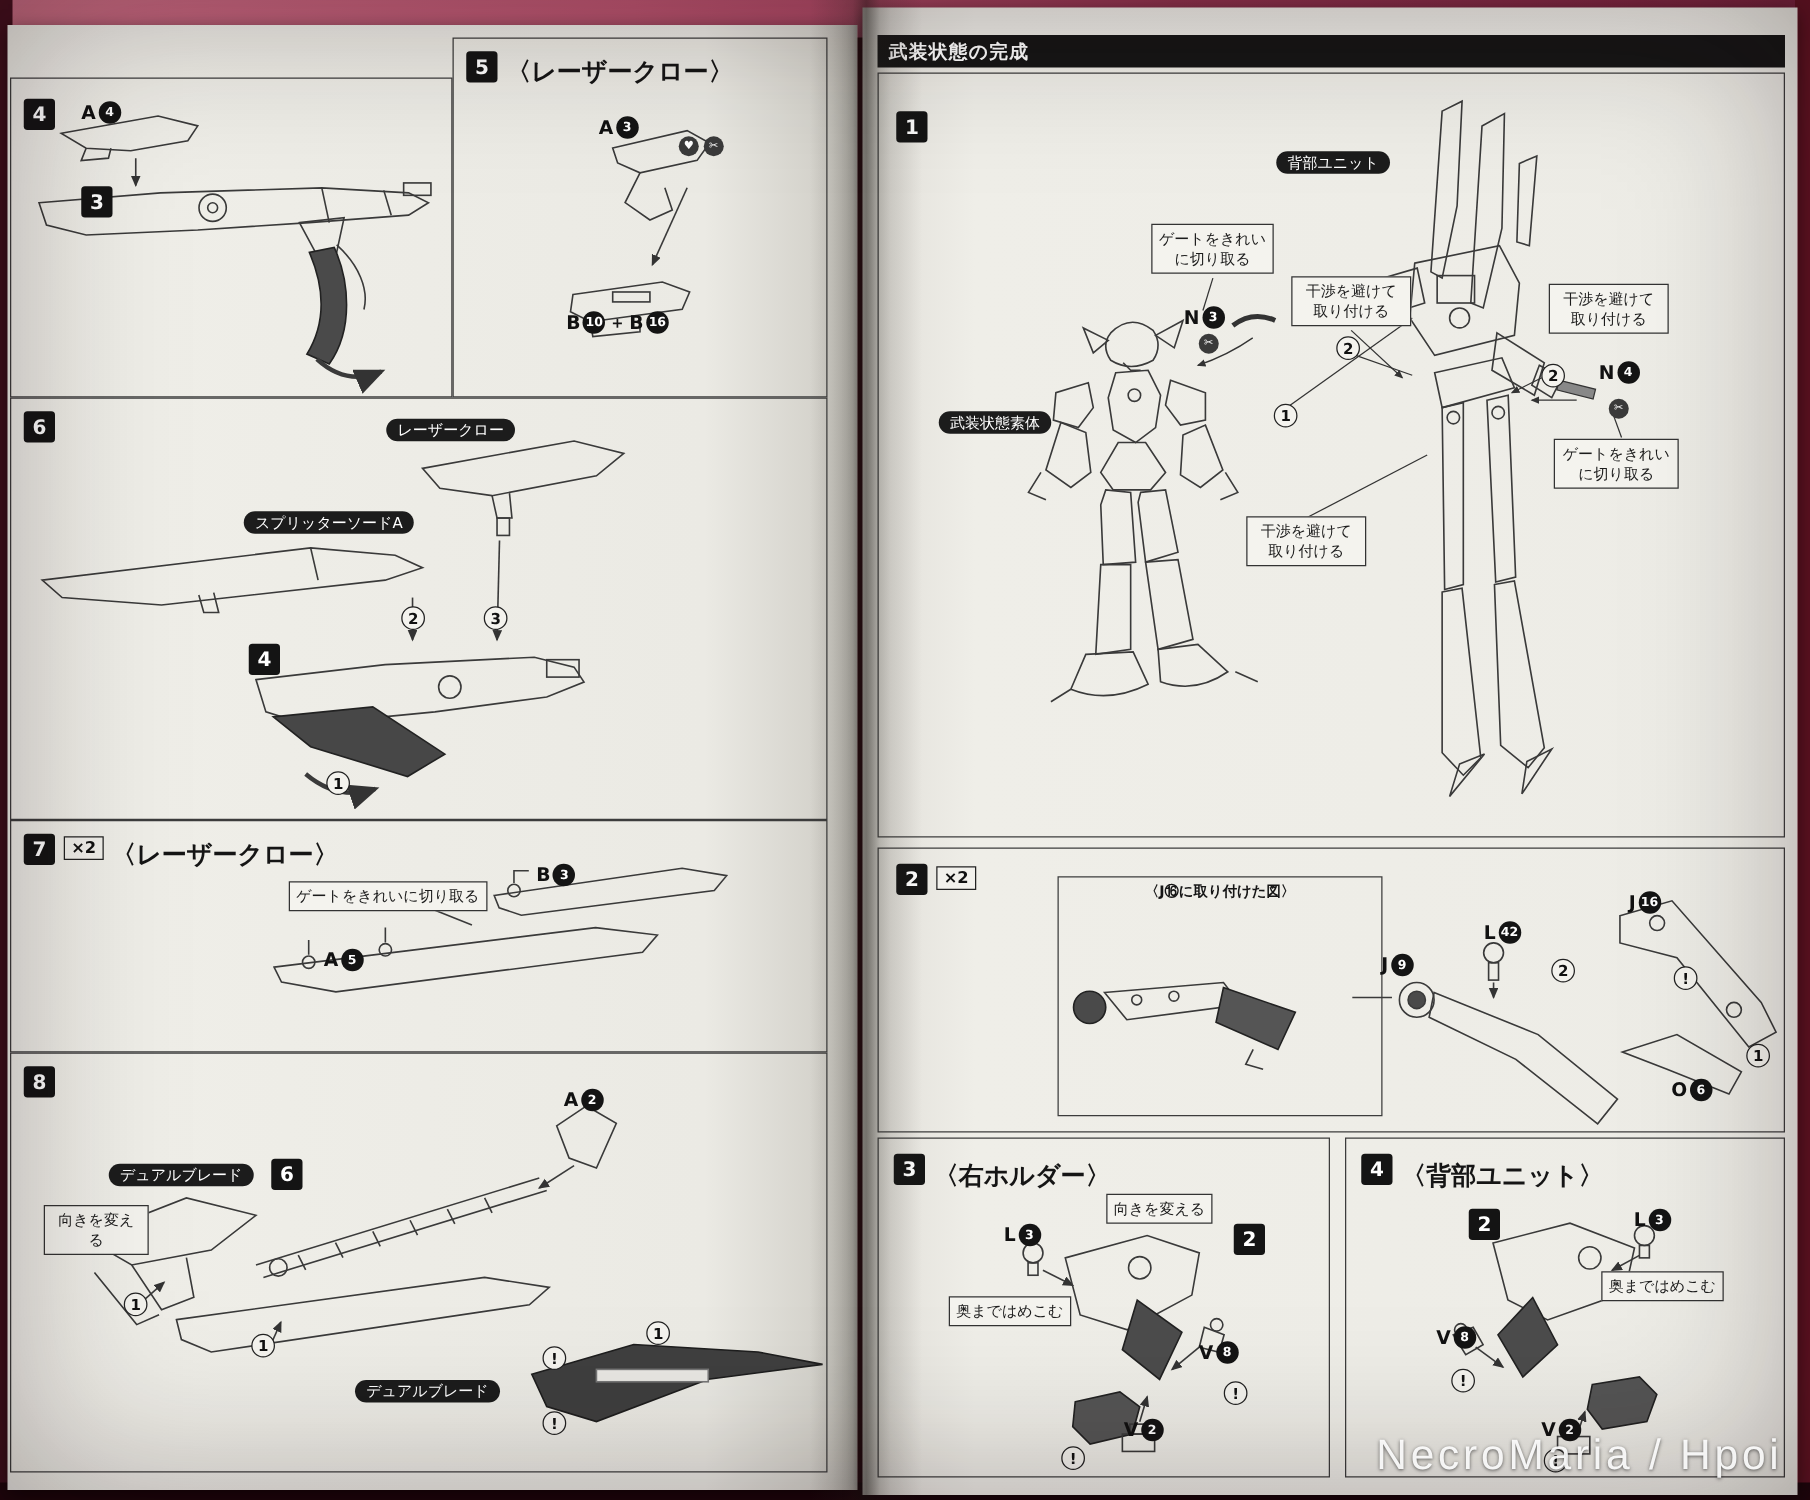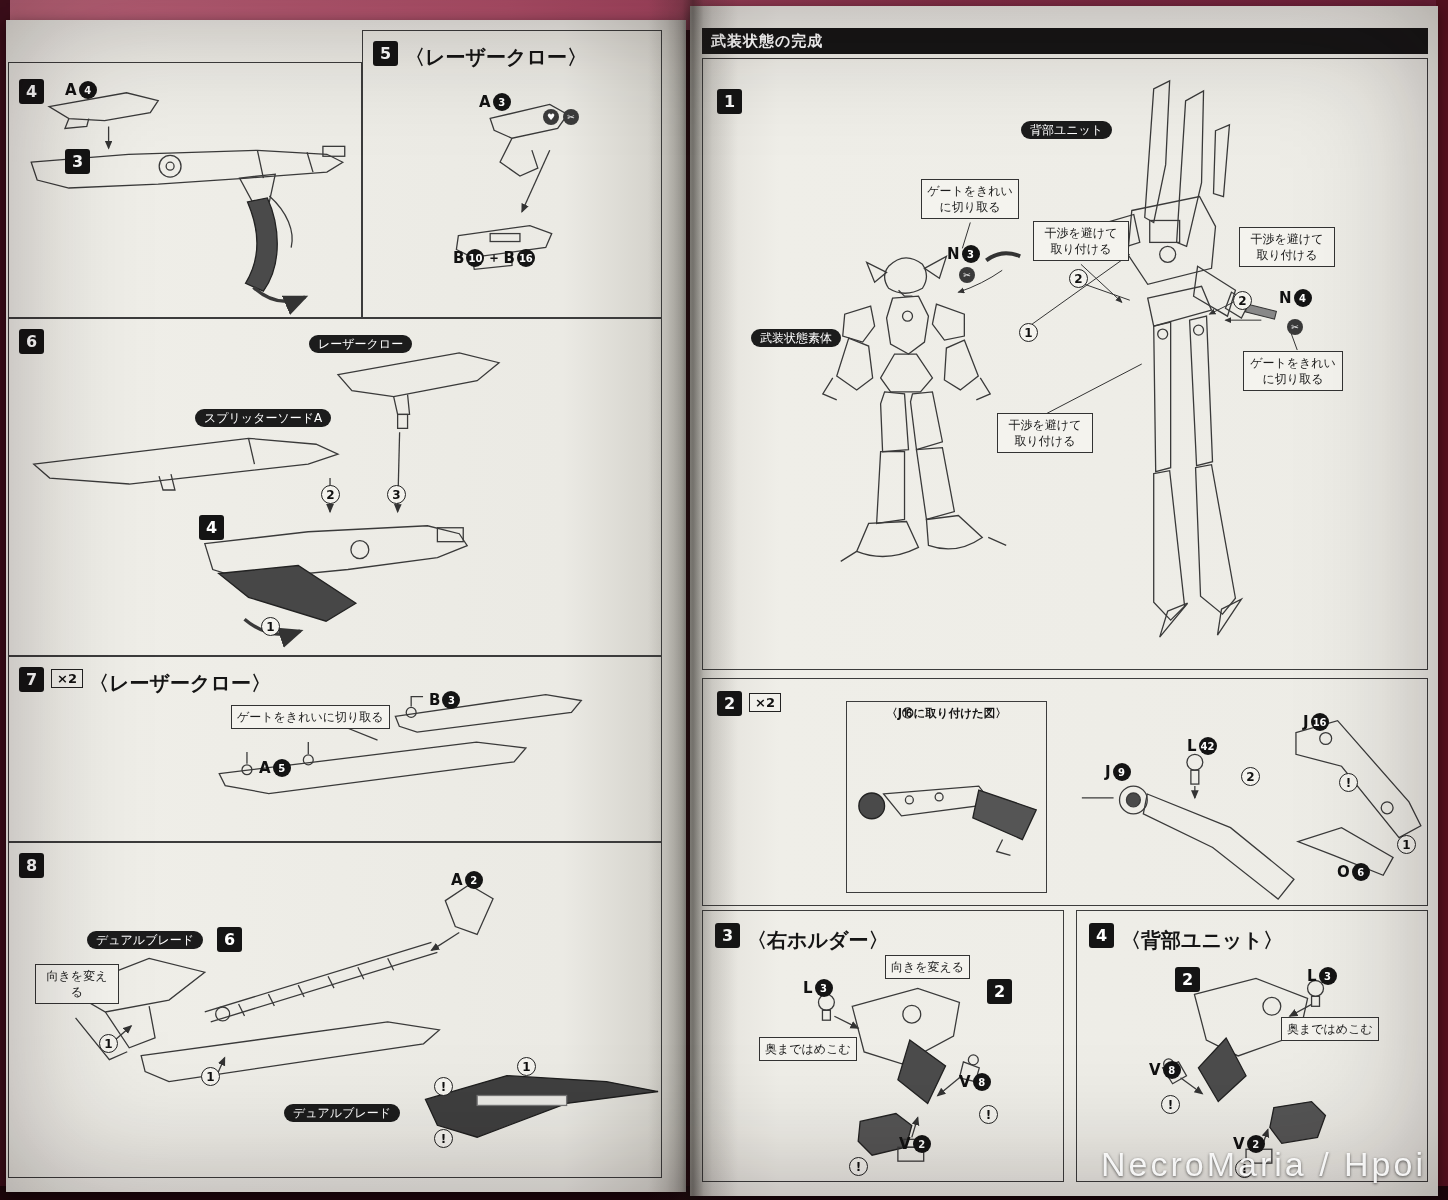--- a/index.html
+++ b/index.html
@@ -331,21 +331,21 @@
           <path d="M446,116 l84,34 l64,52 l-16,20 l-66,-52 l-70,-34 Z"></path>
           <path d="M598,164 l44,-14 l52,30 l-10,18 l-50,-20 Z"></path>
           <circle cx="494" cy="84" r="8"></circle>
             <rect x="490" y="92" width="8" height="14"></rect>
           <path d="M494,108 l0,12" marker-end="url(#r2)"></path>
           <path d="M380,120 L412,120"></path>
         </g>
       </svg>
       <div class="sq" style="left:14px;top:12px">2</div>
       <div class="xbox" style="left:46px;top:14px">×2</div>
-      <div class="inset" style="left:143px;top:22px;width:201px;height:192px">
+      <div class="inset" style="left:143px;top:22px;width:260px;height:192px">
         <div class="it">〈J⑯に取り付けた図〉</div>
       </div>
       <div class="part" style="left:600px;top:34px">
           <span class="pl">J</span>
           <span class="pn">16</span>
         </div>
       <div class="part" style="left:484px;top:58px">
           <span class="pl">L</span>
           <span class="pn">42</span>
         </div>

